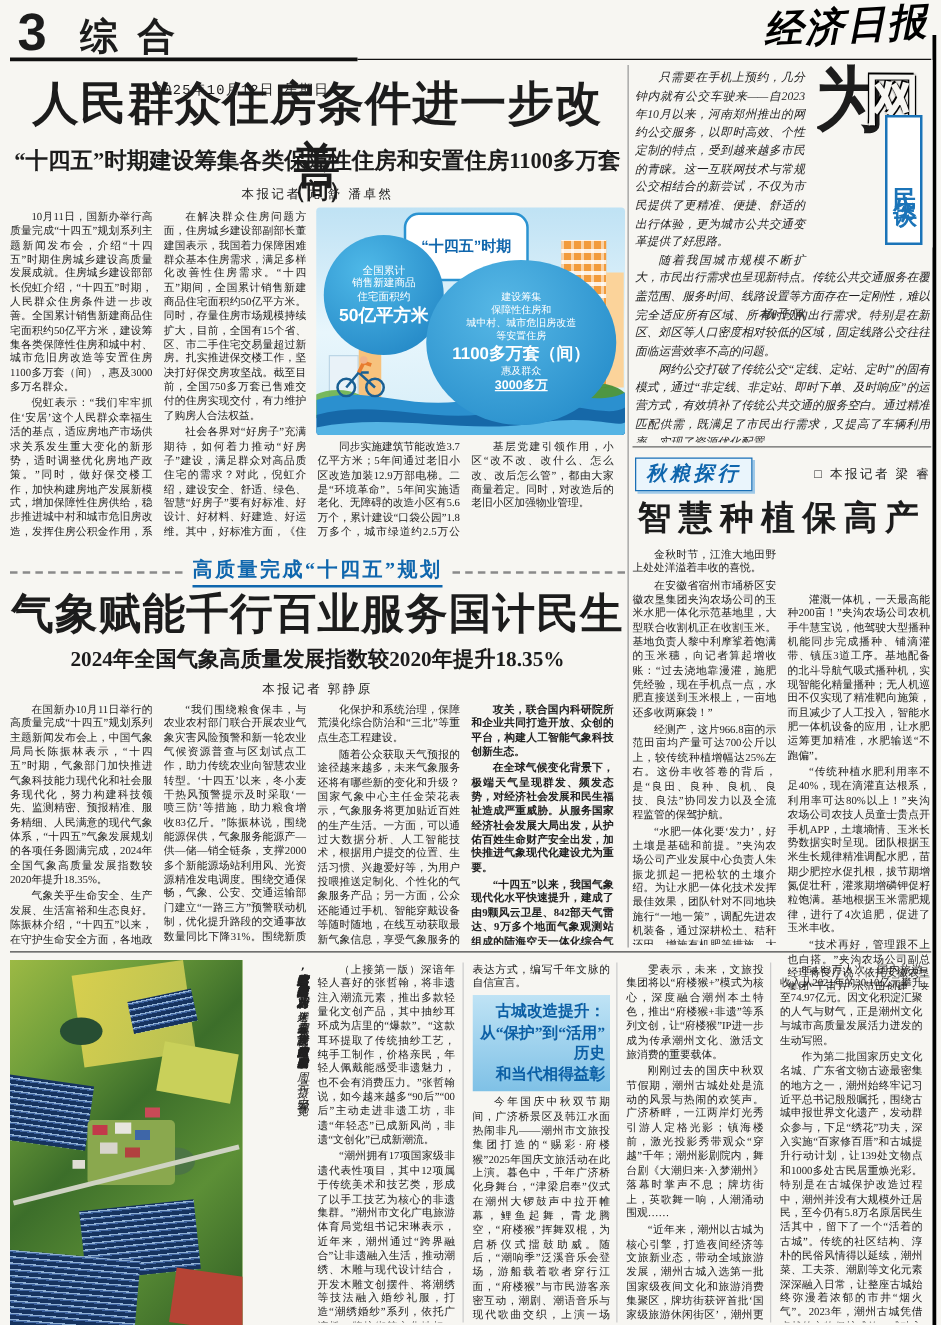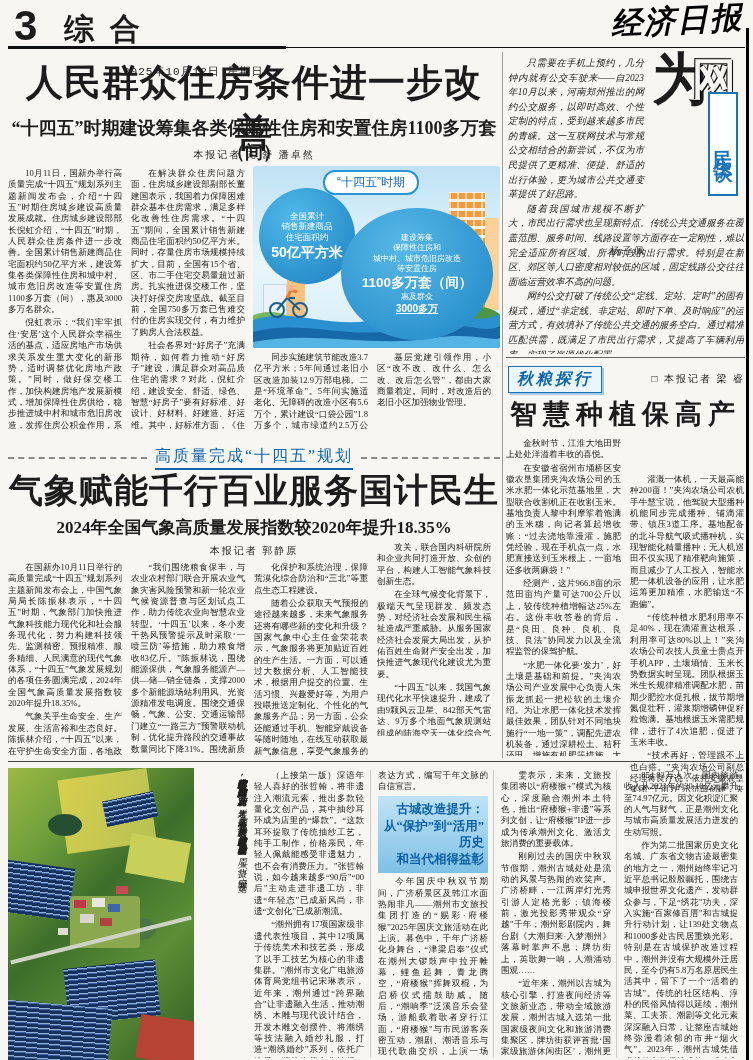--- a/index.html
+++ b/index.html
@@ -21,22 +21,22 @@
   .col p{margin:0 0 2px 0;text-indent:2em;}
   .vrule{position:absolute;width:1px;background:#999;}
   
   #hl-housing{left:8px;top:58px;width:492px;text-align:center;font-family:"Liberation Sans","DejaVu Sans",sans-serif;
               font-weight:900;font-size:37px;letter-spacing:1px;}
   #sub-housing{left:8px;top:116px;width:492px;text-align:center;font-weight:700;font-size:18px;}
   #by-housing{left:8px;top:148px;width:492px;text-align:center;font-size:10px;letter-spacing:2px;}
   
   #graphic{left:253px;top:166px;width:247px;height:182px;overflow:hidden;border-radius:3px;
            background:linear-gradient(180deg,#bfe2f4 0%,#e8f6fc 55%,#d5edf8 100%);}
-  #g-badge{position:absolute;left:70px;top:4px;padding:2px 12px;background:#fff;border:2px solid #2b93d1;
-           border-radius:12px;color:#0f66ad;font-weight:400;font-size:12px;white-space:nowrap;
+  #g-badge{position:absolute;left:70px;top:4px;padding:17px 12px;background:#fff;border:2px solid #2b93d1;
+           border-radius:12px;color:#0f66ad;font-weight:700;font-size:12px;white-space:nowrap;
            font-family:"Liberation Sans",sans-serif;}
   .bubble{position:absolute;border-radius:50%;color:#fff;text-align:center;
           font-family:"Liberation Sans",sans-serif;display:flex;flex-direction:column;justify-content:center;}
   #bubble1{left:6px;top:22px;width:96px;height:96px;
            background:radial-gradient(circle at 35% 30%,#4fb9e8,#1c7fc0);}
   #bubble1 p{margin:0;font-size:8.5px;line-height:1.25;text-indent:0;}
   #bubble1 p:nth-child(4){font-size:14px;font-weight:900;margin-top:1px;}
   #bubble2{left:88px;top:42px;width:152px;height:132px;border-radius:50%;
            background:radial-gradient(circle at 40% 30%,#57b8e6,#1e86c6);}
   #bubble2 p{margin:0;font-size:8px;line-height:1.3;text-indent:0;}
@@ -64,21 +64,21 @@
   #wang{position:absolute;left:40px;top:2px;font-size:44px;font-weight:900;color:#f7f6f2;
         font-family:"Liberation Sans",sans-serif;text-shadow:0 0 2px #000,1px 1px 0 #000,-1px -1px 0 #000;}
   #mst-box{position:absolute;left:56px;top:44px;width:26px;height:100px;border:2px solid #1b74b8;
            background:#fff;writing-mode:vertical-rl;text-orientation:upright;
            color:#1b74b8;font-weight:900;font-size:19px;letter-spacing:6px;text-align:center;}
   #ms-author{left:610px;top:244px;font-size:10px;letter-spacing:2px;color:#333;}
   #rule-ms{left:506px;top:357px;width:239px;height:1px;background:#666;}
   
   #kicker{left:8px;top:446px;width:492px;display:flex;align-items:center;gap:8px;}
   .dash{flex:1;border-top:2px dashed #8a8a8a;height:0;}
-  #kicker-text{color:#0f66ad;font-weight:400;font-size:16px;letter-spacing:2px;
+  #kicker-text{color:#0f66ad;font-weight:700;font-size:16px;letter-spacing:2px;
                border-bottom:2px solid #0f66ad;padding-bottom:1px;white-space:nowrap;}
   #hl-weather{left:8px;top:468px;width:492px;text-align:center;font-family:"Liberation Sans",sans-serif;
               font-weight:900;font-size:34px;letter-spacing:1px;}
   #sub-weather{left:8px;top:516px;width:492px;text-align:center;font-weight:700;font-size:17px;}
   #by-weather{left:8px;top:544px;width:492px;text-align:center;font-size:10px;letter-spacing:2px;}
   
   #grain-tag{left:508px;top:366px;padding:2px 8px;border:1px solid #1a6fb5;background:#eaf5fc;
              color:#0f66ad;font-weight:900;font-style:italic;font-size:16px;letter-spacing:3px;
              box-shadow:2px 2px 0 #9fc9e8;}
   #grain-by{left:600px;top:372px;width:145px;text-align:right;font-size:10px;letter-spacing:2px;}
@@ -203,21 +203,21 @@
       <p>在国新办10月11日举行的高质量完成“十四五”规划系列主题新闻发布会上，中国气象局局长陈振林表示，“十四五”时期，气象部门加快推进气象科技能力现代化和社会服务现代化，努力构建科技领先、监测精密、预报精准、服务精细、人民满意的现代气象体系，“十四五”气象发展规划的各项任务圆满完成，2024年全国气象高质量发展指数较2020年提升18.35%。</p>
       <p>气象关乎生命安全、生产发展、生活富裕和生态良好。陈振林介绍，“十四五”以来，在守护生命安全方面，各地政府均建立了以气象预警为先导的应急响应联动机制，气象灾害防御纳入基层综合防灾减灾体系。“十四五”时期，因气象灾害造成的经济损失占国内生产总值（GDP）比例平均下降0.12个百分点。</p>
     </div>
   <div class="col" style="left:131px;top:562px;width:114px;height:194px;">
       <p>“我们围绕粮食保丰，与农业农村部门联合开展农业气象灾害风险预警和新一轮农业气候资源普查与区划试点工作，助力传统农业向智慧农业转型。‘十四五’以来，冬小麦干热风预警提示及时采取‘一喷三防’等措施，助力粮食增收83亿斤。”陈振林说，围绕能源保供，气象服务能源产—供—储—销全链条，支撑2000多个新能源场站利用风、光资源精准发电调度。围绕交通保畅，气象、公安、交通运输部门建立“一路三方”预警联动机制，优化提升路段的交通事故数量同比下降31%。围绕新质生产力保障，开发巨灾保险、天气衍生品、气候投融资等绿色和普惠的金融气象服务产品，有力支撑了低空经济、新能源产业等多个行业领域。</p>
     </div>
   <div class="col" style="left:254px;top:562px;width:114px;height:194px;">
       <p>化保护和系统治理，保障荒漠化综合防治和“三北”等重点生态工程建设。</p>
       <p>随着公众获取天气预报的途径越来越多，未来气象服务还将有哪些新的变化和升级？国家气象中心主任金荣花表示，气象服务将更加贴近百姓的生产生活。一方面，可以通过大数据分析、人工智能技术，根据用户提交的位置、生活习惯、兴趣爱好等，为用户投喂推送定制化、个性化的气象服务产品；另一方面，公众还能通过手机、智能穿戴设备等随时随地，在线互动获取最新气象信息，享受气象服务的贴身保障。</p>
     </div>
-  <div class="col" style="left:377px;top:542px;width:114px;height:194px;">
+  <div class="col" style="left:377px;top:562px;width:114px;height:194px;font-weight:bold;">
       <p>攻关，联合国内科研院所和企业共同打造开放、众创的平台，构建人工智能气象科技创新生态。</p>
       <p>在全球气候变化背景下，极端天气呈现群发、频发态势，对经济社会发展和民生福祉造成严重威胁。从服务国家经济社会发展大局出发，从护佑百姓生命财产安全出发，加快推进气象现代化建设尤为重要。</p>
       <p>“十四五”以来，我国气象现代化水平快速提升，建成了由9颗风云卫星、842部天气雷达、9万多个地面气象观测站组成的陆海空天一体化综合气象观测系统，灾害性天气监测率提升83%，强对流天气预警时间提前13%，气象预报服务有力支撑各级党委政府决策部署和相关部门、行业高质量发展。</p>
     </div>
 
   <div class="abs" id="grain-tag">秋粮探行</div>
   <div class="abs" id="grain-by">□ 本报记者 梁 睿</div>
   <div class="abs" id="hl-grain">智慧种植保高产</div>
   <div class="col" style="left:506px;top:438px;width:115px;height:318px;">
       <p>金秋时节，江淮大地田野上处处洋溢着丰收的喜悦。</p>

